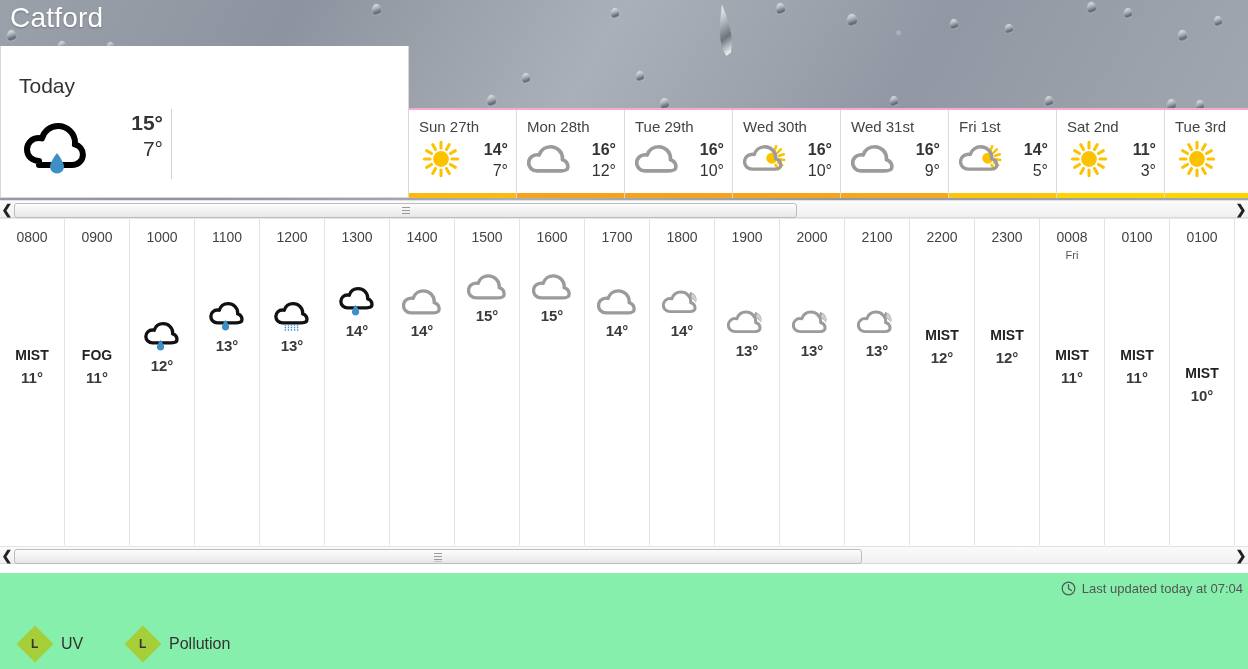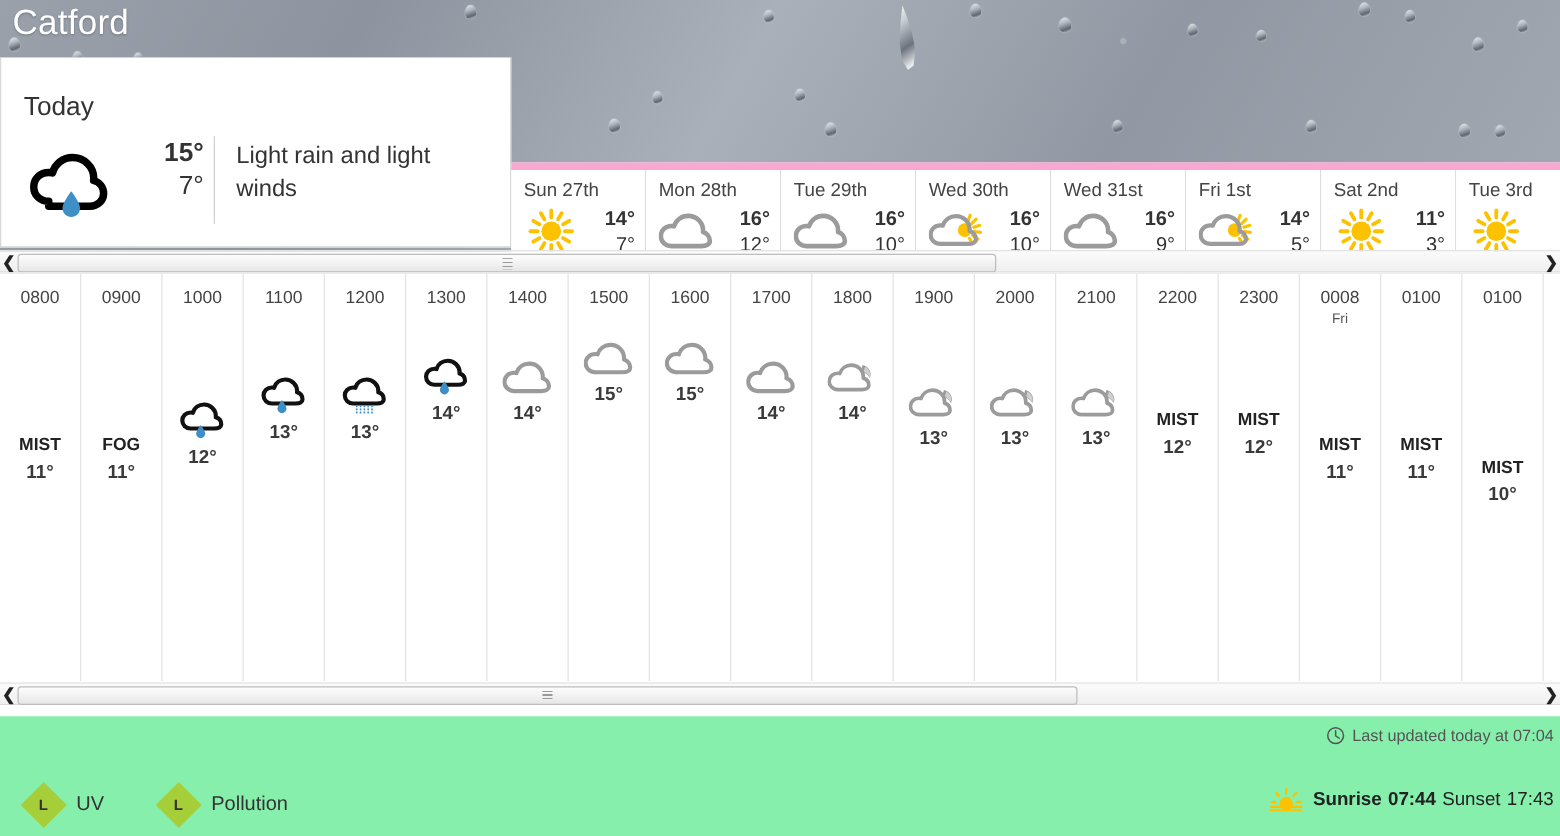--- a/index.html
+++ b/index.html
@@ -58,22 +58,22 @@
   .today-hi{font-size:21px;font-weight:bold;color:#333;line-height:26px;display:block;}
   .today-lo{font-size:21px;color:#333;line-height:26px;display:block;}
   .today-desc{
     position:absolute;left:189px;top:111px;width:200px;
     font-size:19px;color:#333;line-height:27px;
   }
 
   
   .daystrip{
     position:absolute;left:409px;top:108px;width:839px;height:90px;
-    background:#fff;border-top:6px solid #f9a8d4;box-sizing:border-box;
-    display:flex;overflow:hidden;margin-top:22px;
+    background:#fff;border-top:2px solid #f9a8d4;box-sizing:border-box;
+    display:flex;overflow:hidden;
   }
   .day{
     position:relative;width:108px;flex:0 0 108px;height:90px;
     border-right:1px solid #dcdcdc;box-sizing:border-box;background:#fff;
   }
   .day-name{position:absolute;left:10px;top:8px;font-size:15px;color:#444;white-space:nowrap;}
   .day-icon{position:absolute;left:10px;top:30px;width:48px;height:42px;}
   .day-temps{position:absolute;right:8px;top:30px;text-align:right;}
   .day-hi{display:block;font-size:16px;font-weight:bold;color:#333;line-height:20px;}
   .day-lo{display:block;font-size:16px;color:#333;line-height:21px;}
@@ -180,21 +180,20 @@
   <div class="today-icon">
     <svg viewBox="0 0 70 54" width="70" height="54">
       <path d="M15 40c-7 0-12-5-12-11.5S8 17 15 17c1 0 2 .1 3 .4C20 10 26.5 5 34 5c9.4 0 17 7.4 17 16.6 0 .6 0 1.2-.1 1.8 4.6 1.3 8 5.4 8 10.3C58.9 39.5 54 44 48 44H15z" fill="none" stroke="#000" stroke-width="6" stroke-linejoin="round"></path>
       <path d="M33 32c0 0 -7 9 -7 13.5 0 4 3.2 7 7 7s7-3 7-7C40 41 33 32 33 32z" fill="#3d8fc6"></path>
     </svg>
   </div>
   <div class="today-temps">
     <span class="today-hi">15°</span>
     <span class="today-lo">7°</span>
   </div>
-  <div class="today-desc">Light rain and light winds</div>
 
   <div class="daystrip" id="daystrip">
       <div class="day">
         <div class="day-name">Sun 27th</div>
         <div class="day-icon"><svg viewBox="0 0 40 40" width="44" height="38">
             <circle cx="20" cy="20" r="8.3" fill="#fcc200"></circle>
             <path d="M31.5 20L37.5 20" stroke="#fcc200" stroke-width="3.2" stroke-linecap="round"></path>
             <path d="M29.959292143521047 25.75L35.15544456622768 28.75" stroke="#fcc200" stroke-width="3.2" stroke-linecap="round"></path>
             <path d="M25.75 29.959292143521044L28.75 35.15544456622767" stroke="#fcc200" stroke-width="3.2" stroke-linecap="round"></path>
             <path d="M20 31.5L20 37.5" stroke="#fcc200" stroke-width="3.2" stroke-linecap="round"></path>
@@ -546,36 +545,15 @@
       <div class="chip-label">UV</div>
     </div>
 
     <div class="chip" style="left:130px;top:58px;">
       <div class="diamond">
         <span>L</span>
       </div>
       <div class="chip-label">Pollution</div>
     </div>
 
-    <div class="sunline">
-      <svg width="26" height="19" viewBox="0 0 26 19">
-        <circle cx="13" cy="13" r="5.4" fill="#fcc200"></circle>
-        <g stroke="#fcc200" stroke-width="1.9" stroke-linecap="round">
-          <path d="M13 1.2V4.6"></path>
-            <path d="M5.0 4.4L7.3 6.8"></path>
-            <path d="M21.0 4.4L18.7 6.8"></path>
-          <path d="M1.4 11.6H4.3"></path>
-            <path d="M24.6 11.6H21.7"></path>
-        </g>
-        <rect x="0" y="14.6" width="26" height="1.9" fill="#fcc200"></rect>
-        <rect x="0" y="17.6" width="26" height="1.4" fill="#fcc200"></rect>
-      </svg>
-      <b>Sunrise</b>
-        <span class="sep"></span>
-        <b>07:44</b>
-        <span class="sep"></span>
-        <span>Sunset</span>
-        <span class="sep"></span>
-        <span>17:43</span>
-    </div>
   </div>
 
 </div>
 
 </body></html>

